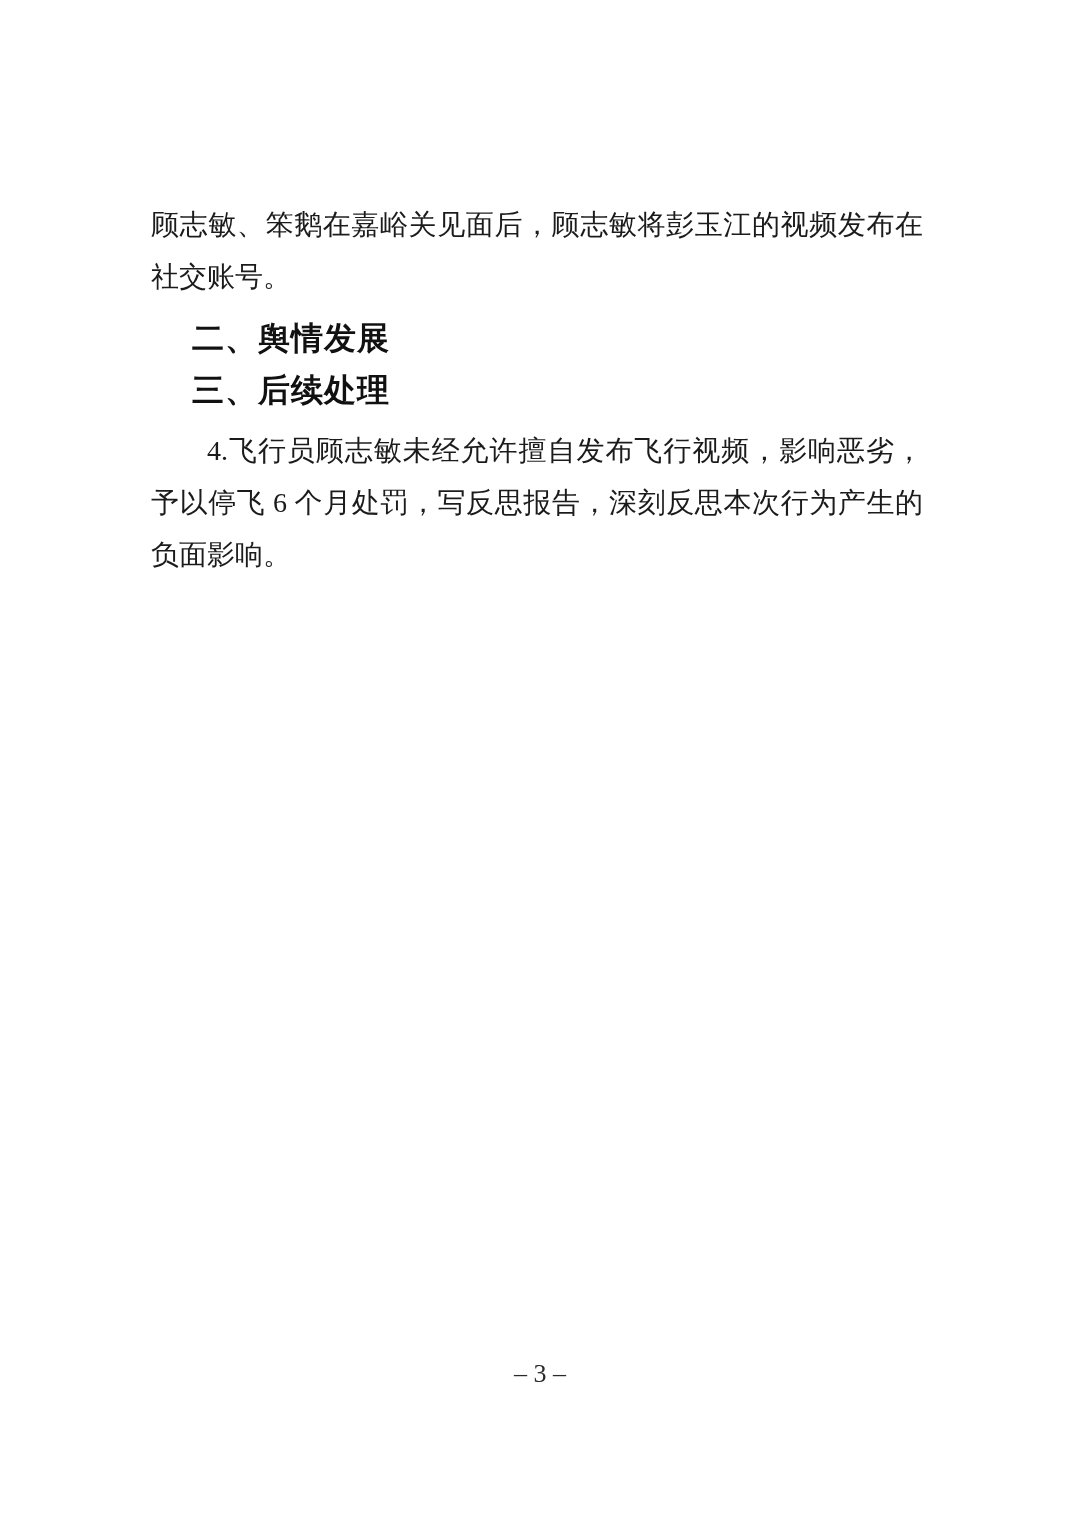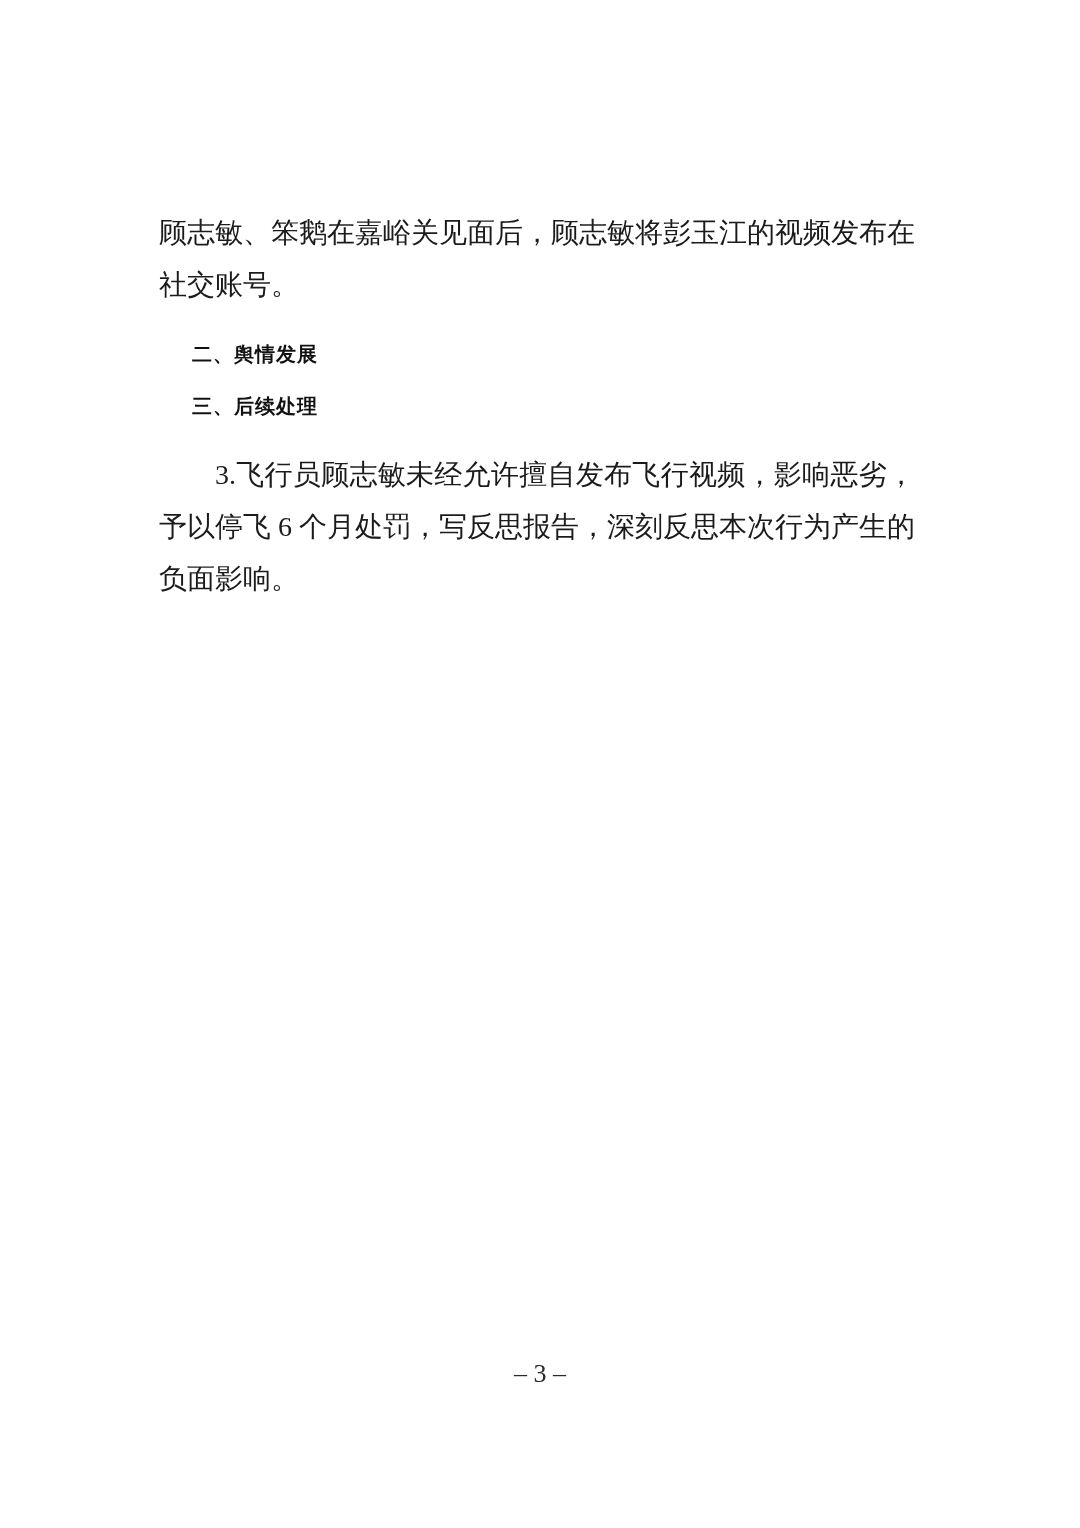--- a/index.html
+++ b/index.html
@@ -19,29 +19,29 @@
     position: absolute;
     left: 143px;
     top: 191px;
     width: 788px;
     font-size: 28px;
     line-height: 52.4px;
     text-align: justify;
     text-justify: inter-character;
   }
   .para {
-    margin: 16px;
+    margin: 8px;
     text-indent: 56px; 
   }
   .para.continuation {
     text-indent: 0; 
   }
   .heading {
     margin: 0;
-    font-size: 20px;
+    font-size: 32px;
     line-height: 52.4px;
     font-weight: bold;
     text-indent: 49px;
     text-align: left;
     color: #111111;
     font-family: "Liberation Sans", "DejaVu Sans", sans-serif;
     letter-spacing: 1px;
   }
   .page-num {
     position: absolute;
@@ -62,16 +62,16 @@
   <p class="para continuation">顾志敏、笨鹅在嘉峪关见面后，顾志敏将彭玉江的视频发布在社交账号。</p>
 
   <h2 class="heading">二、舆情发展</h2>
 
 
   <h2 class="heading">三、后续处理</h2>
 
 
 
 
-  <p class="para">3.飞行员顾志敏未经允许擅自发布飞行视频，影响恶劣，予以停飞 6 个月处罚，写反思报告，深刻反思本次行为产生的负面影响。</p>
+  <p class="para">4.飞行员顾志敏未经允许擅自发布飞行视频，影响恶劣，予以停飞 6 个月处罚，写反思报告，深刻反思本次行为产生的负面影响。</p>
 </div>
 
 <div class="page-num">– 3 –</div>
 
 </body></html>

